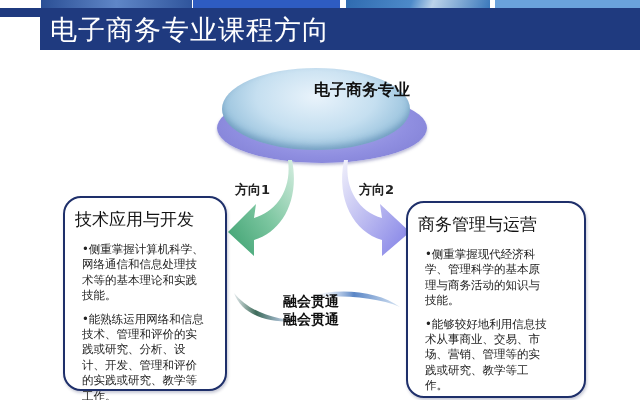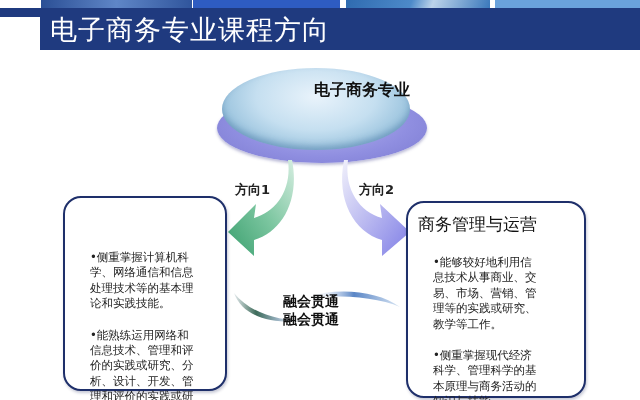--- a/index.html
+++ b/index.html
@@ -62,21 +62,21 @@
   .box-right { left: 406px; top: 201px; width: 180px; height: 197px; }
   .box-title {
     position: absolute; left: 10px; top: 10px;
     font-family: "DejaVu Serif", "Liberation Serif", serif;
     font-size: 17px; color: #111; white-space: nowrap;
   }
   .box-body {
     position: absolute; left: 9px; top: 36px; width: 142px;
     font-size: 11.5px; line-height: 15.4px; color: #222;
   }
-  .box-body p { margin: 16px; }
+  .box-body p { margin: 8px; }
 
   
   .swoosh { position: absolute; left: 228px; top: 285px; }
   .center-text {
     position: absolute; left: 283px; top: 292px;
     font-family: "DejaVu Serif", "Liberation Serif", serif;
     font-size: 14px; font-weight: bold; color: #111; line-height: 18px;
   }
 </style>
 </head>
@@ -114,31 +114,32 @@
     <linearGradient id="g2" x1="0" y1="0" x2="1" y2="1">
       <stop offset="0" stop-color="#f0f0fb"></stop>
       <stop offset="0.5" stop-color="#b9b8f0"></stop>
       <stop offset="1" stop-color="#7f7ee6"></stop>
     </linearGradient>
   </defs>
   <path d="M6 0 C2 30 18 52 40 58 L38 44 L68 72 L40 96 L40 80 C12 72 -6 40 2 0 Z" fill="url(#g2)"></path>
 </svg>
 
 <div class="box box-left">
+  <div class="box-title">技术应用与开发</div>
   <div class="box-body">
     <p>•侧重掌握计算机科学、网络通信和信息处理技术等的基本理论和实践技能。</p>
     <p>•能熟练运用网络和信息技术、管理和评价的实践或研究、分析、设计、开发、管理和评价的实践或研究、教学等工作。</p>
   </div>
 </div>
 
 <div class="box box-right">
   <div class="box-title">商务管理与运营</div>
   <div class="box-body">
+    <p>•侧重掌握现代经济科学、管理科学的基本原理与商务活动的知识与技能。</p>
     <p>•能够较好地利用信息技术从事商业、交易、市场、营销、管理等的实践或研究、教学等工作。</p>
-    <p>•侧重掌握现代经济科学、管理科学的基本原理与商务活动的知识与技能。</p>
   </div>
 </div>
 
 <svg class="swoosh" width="180" height="50" viewBox="0 0 180 50">
   <defs>
     <linearGradient id="sw1" x1="0" y1="0" x2="1" y2="0">
       <stop offset="0" stop-color="#e6ecef"></stop>
       <stop offset="0.3" stop-color="#3d6b5a"></stop>
       <stop offset="0.6" stop-color="#9bb3c4"></stop>
       <stop offset="1" stop-color="#ffffff" stop-opacity="0"></stop>

